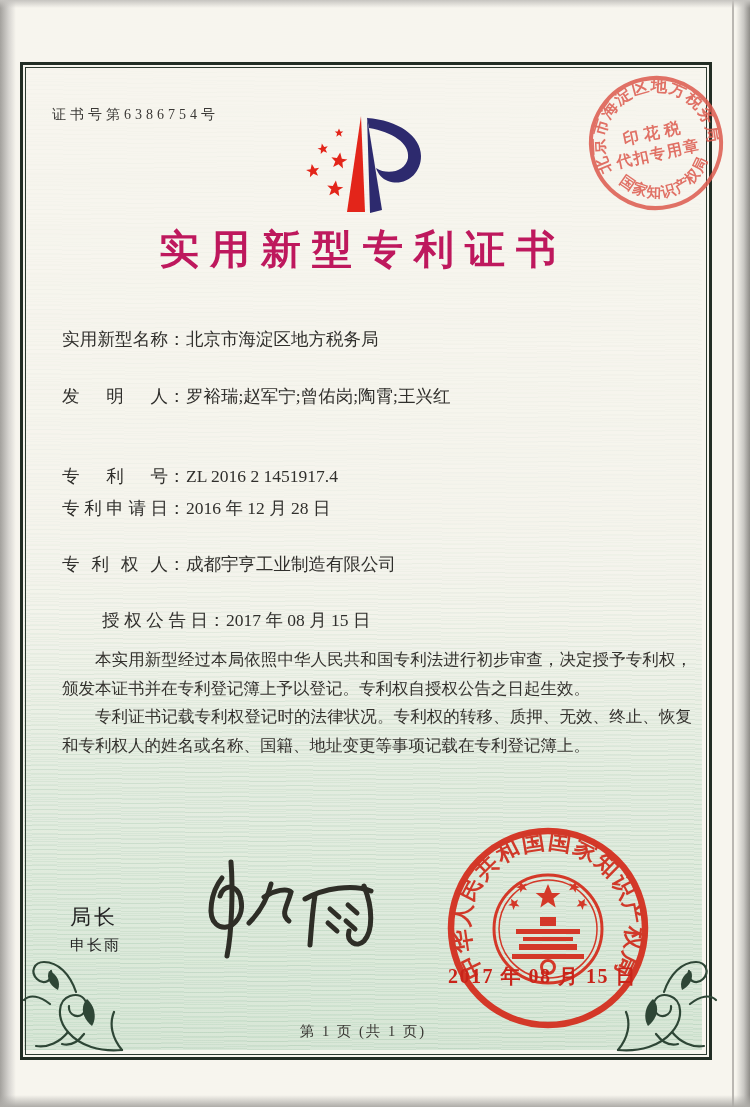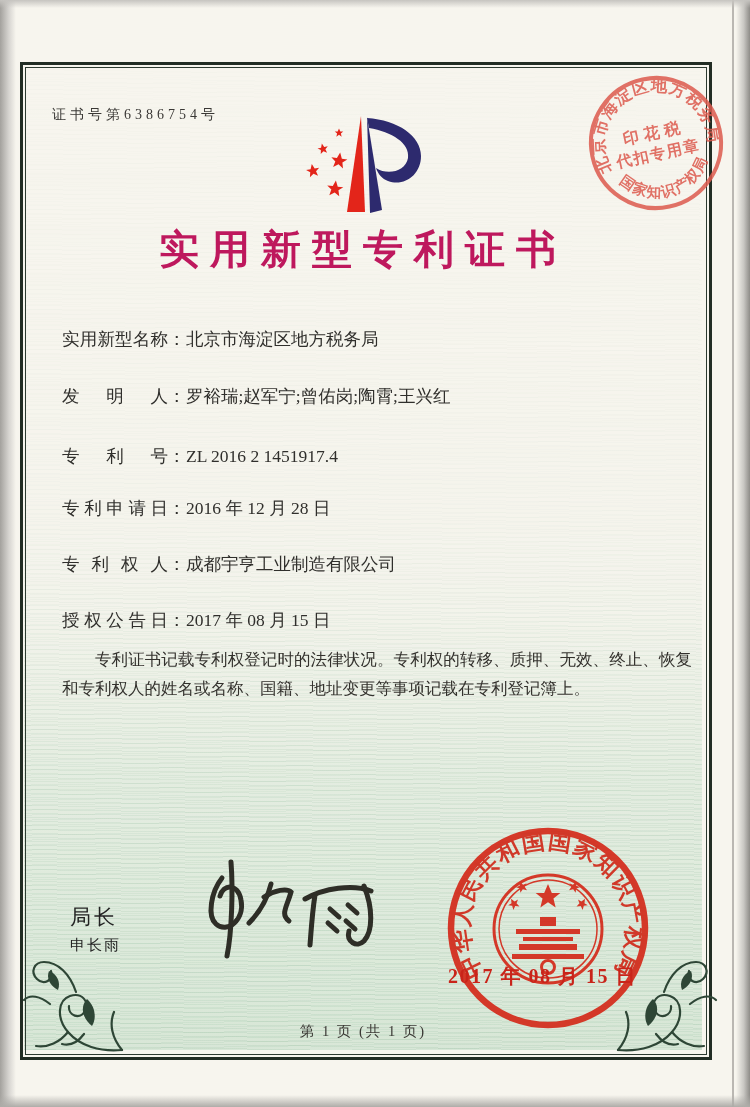--- a/index.html
+++ b/index.html
@@ -32,21 +32,21 @@
             mask-image:linear-gradient(180deg, rgba(0,0,0,.10) 0%, rgba(0,0,0,.22) 45%, rgba(0,0,0,.85) 72%, #000 100%);
   }
 
   .abs{position:absolute;z-index:10;}
   .cert-no{left:52px;top:106px;font-size:14px;letter-spacing:4px;color:#3a3835;}
   .title{left:20px;top:222px;width:686px;text-align:center;font-size:40px;font-weight:bold;letter-spacing:11px;color:#be185d;}
 
   .field{left:62px;width:620px;font-size:17.5px;color:#302f2c;white-space:nowrap;}
   .flabel{display:inline-block;width:106px;text-align:justify;text-align-last:justify;vertical-align:top;}
   .fcolon{display:inline-block;width:18px;}
-  .f1{top:327px;} .f2{top:384px;} .f3{top:444px;} .f4{top:496px;} .f5{top:552px;} .f6{top:608px;}
+  .f1{top:327px;} .f2{top:384px;} .f3{top:464px;} .f4{top:496px;} .f5{top:552px;} .f6{top:608px;margin-left:40px;}
 
   .bodytext{left:62px;top:646px;width:630px;font-size:16.5px;line-height:28.6px;text-align:justify;color:#33312d;}
   .bodytext p{margin:0;text-indent:2em;}
 
   .sig-title{left:70px;top:903px;font-size:21px;letter-spacing:3px;font-family:"Liberation Sans","DejaVu Sans",sans-serif;color:#222;}
   .sig-name{left:70px;top:936px;font-size:15px;letter-spacing:2px;font-family:"Liberation Sans","DejaVu Sans",sans-serif;color:#222;}
 
   .seal-date{left:448px;top:963px;font-size:20px;font-weight:bold;letter-spacing:1.5px;color:#c9241a;z-index:14;}
   .footer{left:20px;top:1022px;width:686px;text-align:center;font-size:14.5px;letter-spacing:2px;color:#3a3834;}
 
@@ -105,20 +105,21 @@
   <span class="flabel">专利申请日</span><span class="fcolon">：</span><span>2016 年 12 月 28 日</span>
 </div>
 <div class="abs field f5">
   <span class="flabel">专利权人</span><span class="fcolon">：</span><span>成都宇亨工业制造有限公司</span>
 </div>
 <div class="abs field f6">
   <span class="flabel">授权公告日</span><span class="fcolon">：</span><span>2017 年 08 月 15 日</span>
 </div>
 
 <div class="abs bodytext">
+  <p>本实用新型经过本局依照中华人民共和国专利法进行初步审查，决定授予专利权，颁发本证书并在专利登记簿上予以登记。专利权自授权公告之日起生效。</p>
   <p>专利证书记载专利权登记时的法律状况。专利权的转移、质押、无效、终止、恢复和专利权人的姓名或名称、国籍、地址变更等事项记载在专利登记簿上。</p>
 </div>
 
 <div class="abs sig-title">局长</div>
 <div class="abs sig-name">申长雨</div>
 
 <svg class="sig-svg" width="190" height="105" viewBox="0 0 190 105" aria-hidden="true">
   <g fill="none" stroke="#17150f" stroke-width="5" stroke-linecap="round" opacity=".88">
     <path d="M28,22 C17,36 13,60 22,68 C33,78 51,64 47,44 C44,27 29,28 26,40"></path>
     <path d="M37,6 C39,32 38,76 33,100"></path>

